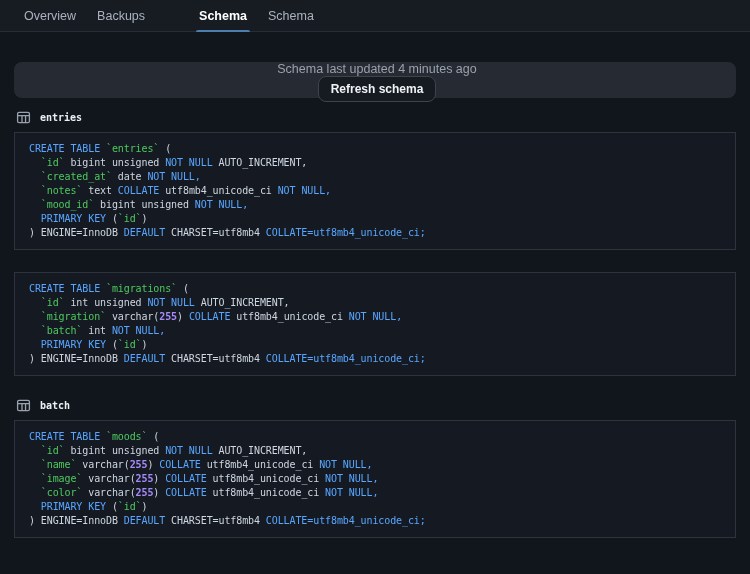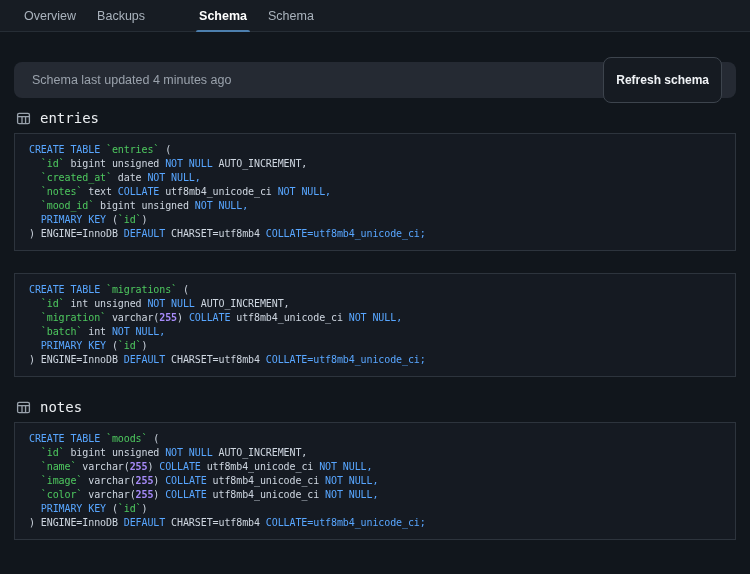--- a/index.html
+++ b/index.html
@@ -24,34 +24,35 @@
   .tab.active{color:#ffffff;font-weight:700;margin-left:33px;}
   .tab.active::after{
     content:"";position:absolute;left:-3px;right:-3px;bottom:-1px;height:2px;
     background:var(--accent);border-radius:2px 2px 0 0;
   }
   .main{padding:30px 14px 10px;}
   .banner{
     height:36px;background:#252a33;border-radius:8px;
     display:flex;align-items:center;justify-content:space-between;
     padding:0 14px 0 18px;
+    flex-direction:column;
   }
   .banner-text{color:#9aa2ac;font-size:12.5px;}
   .btn{
     background:#161b22;color:#f0f3f6;font-weight:700;font-size:12px;
-    border:1px solid #3d444d;border-radius:8px;padding:15px 12px;
+    border:1px solid #3d444d;border-radius:8px;padding:5px 12px;
     font-family:"Liberation Sans",sans-serif;cursor:pointer;text-align:right;
   }
   .tbl{margin-top:22px;}
   #sections .tbl:first-child{margin-top:12px;}
   .tbl-head{display:flex;align-items:center;gap:9px;padding-left:2px;color:#9aa3ad;}
   .tbl-icon{display:flex;align-items:center;}
   .tbl-name{
     color:#eceff2;font-family:"DejaVu Sans Mono",monospace;
-    font-size:14px;font-weight:400;
+    font-size:10px;font-weight:700;
   }
   .codeblock{
     margin-top:7px;background:#151a22;border:1px solid #2d343d;
     border-radius:0;padding:9px 14px;
   }
   .code{
     margin:0;font-family:"DejaVu Sans Mono",monospace;font-size:10px;
     letter-spacing:-0.1px;line-height:14px;white-space:pre;color:var(--pl);
   }
   .kw{color:var(--kw);} .id{color:var(--id);} .num{color:var(--num);font-weight:bold;} .pl{color:var(--pl);}
@@ -98,21 +99,21 @@
   <section class="tbl">
     <div class="tbl-head">
       <span class="tbl-icon">
         <svg width="15" height="15" viewBox="0 0 16 16" fill="none" stroke="#9aa3ad" stroke-width="1.4">
           <rect x="1.7" y="2.5" width="12.6" height="11" rx="1.6"></rect>
           <line x1="1.7" y1="6" x2="14.3" y2="6"></line>
           <line x1="6.4" y1="6" x2="6.4" y2="13.5"></line>
           <line x1="10.2" y1="6" x2="10.2" y2="13.5"></line>
         </svg>
       </span>
-      <span class="tbl-name">notes</span>
+      <span class="tbl-name">batch</span>
     </div>
     <div class="codeblock">
       <pre class="code"><div><span class="kw">CREATE TABLE</span><span class="pl"> </span><span class="id">`moods`</span><span class="pl"> (</span></div><div><span class="pl">  </span><span class="id">`id`</span><span class="pl"> bigint unsigned </span><span class="kw">NOT NULL</span><span class="pl"> AUTO_INCREMENT,</span></div><div><span class="pl">  </span><span class="id">`name`</span><span class="pl"> varchar(</span><span class="num">255</span><span class="pl">) </span><span class="kw">COLLATE</span><span class="pl"> utf8mb4_unicode_ci </span><span class="kw">NOT NULL,</span></div><div><span class="pl">  </span><span class="id">`image`</span><span class="pl"> varchar(</span><span class="num">255</span><span class="pl">) </span><span class="kw">COLLATE</span><span class="pl"> utf8mb4_unicode_ci </span><span class="kw">NOT NULL,</span></div><div><span class="pl">  </span><span class="id">`color`</span><span class="pl"> varchar(</span><span class="num">255</span><span class="pl">) </span><span class="kw">COLLATE</span><span class="pl"> utf8mb4_unicode_ci </span><span class="kw">NOT NULL,</span></div><div><span class="pl">  </span><span class="kw">PRIMARY KEY</span><span class="pl"> (</span><span class="id">`id`</span><span class="pl">)</span></div><div><span class="pl">) ENGINE=InnoDB </span><span class="kw">DEFAULT</span><span class="pl"> CHARSET=utf8mb4 </span><span class="kw">COLLATE=utf8mb4_unicode_ci;</span></div></pre>
     </div>
   </section>
 </div>
   </div>
 </div>
 
 </body></html>

